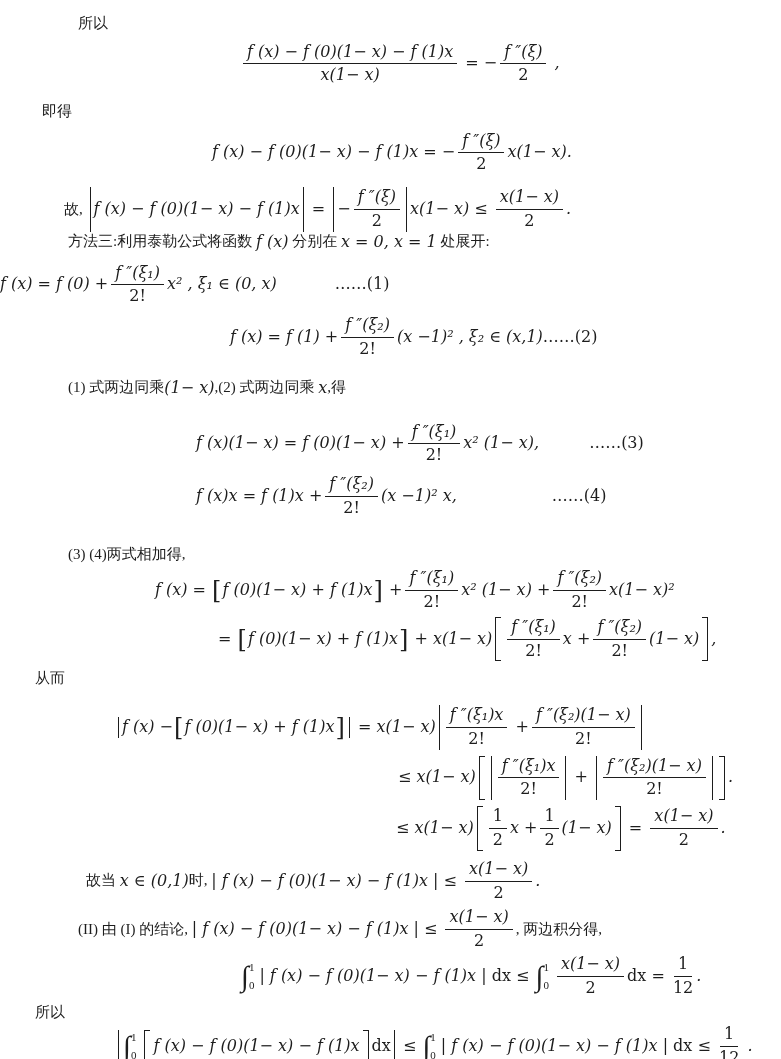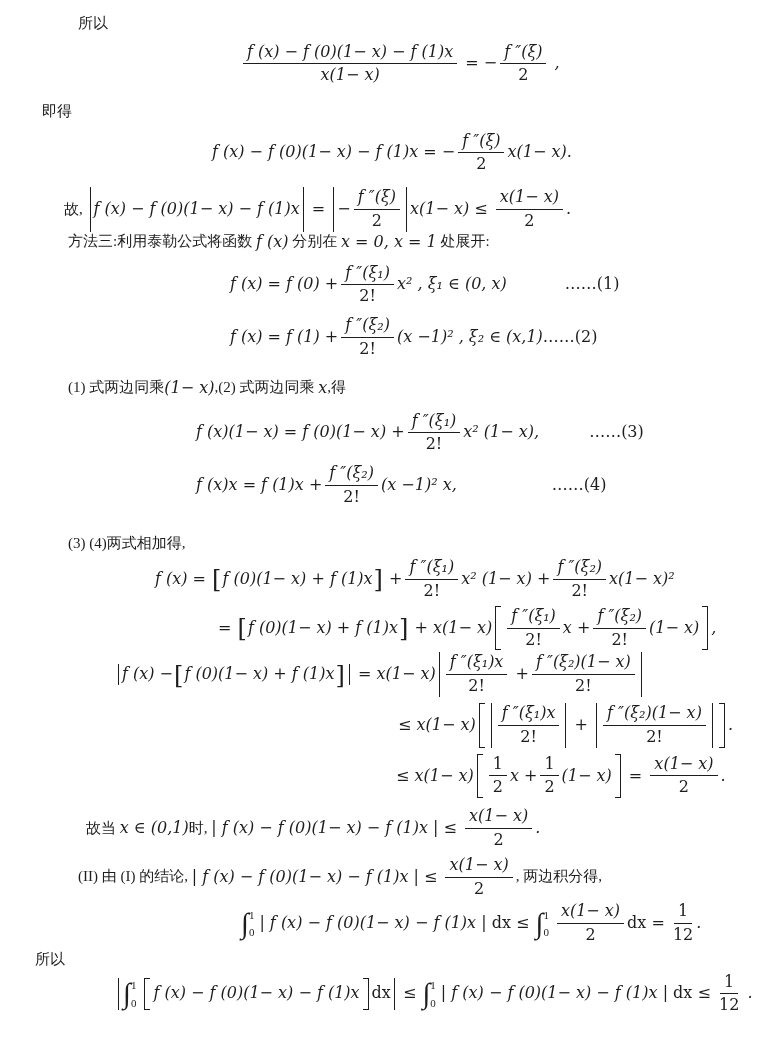--- a/index.html
+++ b/index.html
@@ -101,21 +101,21 @@
     </div>
   <div class="ln" style="padding-left:68px;">
       <span class="mrow">
         <span class="cjk">方法三:利用泰勒公式将函数 </span>
         <span class="mi">f (x)</span>
         <span class="cjk"> 分别在 </span>
         <span class="mi">x = 0, x = 1</span>
         <span class="cjk"> 处展开:</span>
       </span>
     </div>
-  <div class="ln" style="padding-left:230px;margin-top:10px">
+  <div class="ln" style="margin-top:10px">
       <span class="mrow">
         <span class="mi">f (x) = f (0) +</span>
         <span class="frac">
           <span class="mrow num">
             <span class="mi">f ″(ξ₁)</span>
           </span>
           <span class="mrow den">
             <span class="mr">2!</span>
           </span>
         </span>
@@ -141,21 +141,21 @@
     </div>
   <div class="ln" style="padding-left:68px;margin-top:18px">
       <span class="mrow">
         <span class="cjk">(1) 式两边同乘</span>
         <span class="mi">(1− x)</span>
         <span class="cjk">,(2) 式两边同乘 </span>
         <span class="mi">x</span>
         <span class="cjk">,得</span>
       </span>
     </div>
-  <div class="ln" style="padding-left:196px;margin-top:12px">
+  <div class="ln" style="padding-left:196px;margin-top:23px">
       <span class="mrow">
         <span class="mi">f (x)(1− x) = f (0)(1− x) +</span>
         <span class="frac">
           <span class="mrow num">
             <span class="mi">f ″(ξ₁)</span>
           </span>
           <span class="mrow den">
             <span class="mr">2!</span>
           </span>
         </span>
@@ -231,21 +231,22 @@
           </span>
           <span class="mrow den">
             <span class="mr">2!</span>
           </span>
         </span>
         <span class="mi">(1− x)</span>
         <span class="bk-sr"></span>
         <span class="mi">,</span>
       </span>
     </div>
-  <div class="ln" style="padding-left:115px;margin-top:2px">
+  <div class="ln tx" style="padding-left:35px;margin-top:8px">从而</div>
+  <div class="ln" style="padding-left:115px;margin-top:16px">
       <span class="mrow">
         <span class="mrow">
           <span class="vbar"></span>
           <span class="mi">f (x) −</span>
           <span class="bk-m">[</span>
           <span class="mi">f (0)(1− x) + f (1)x</span>
           <span class="bk-m">]</span>
           <span class="vbar"></span>
         </span>
         <span class="mi"> = x(1− x)</span>

